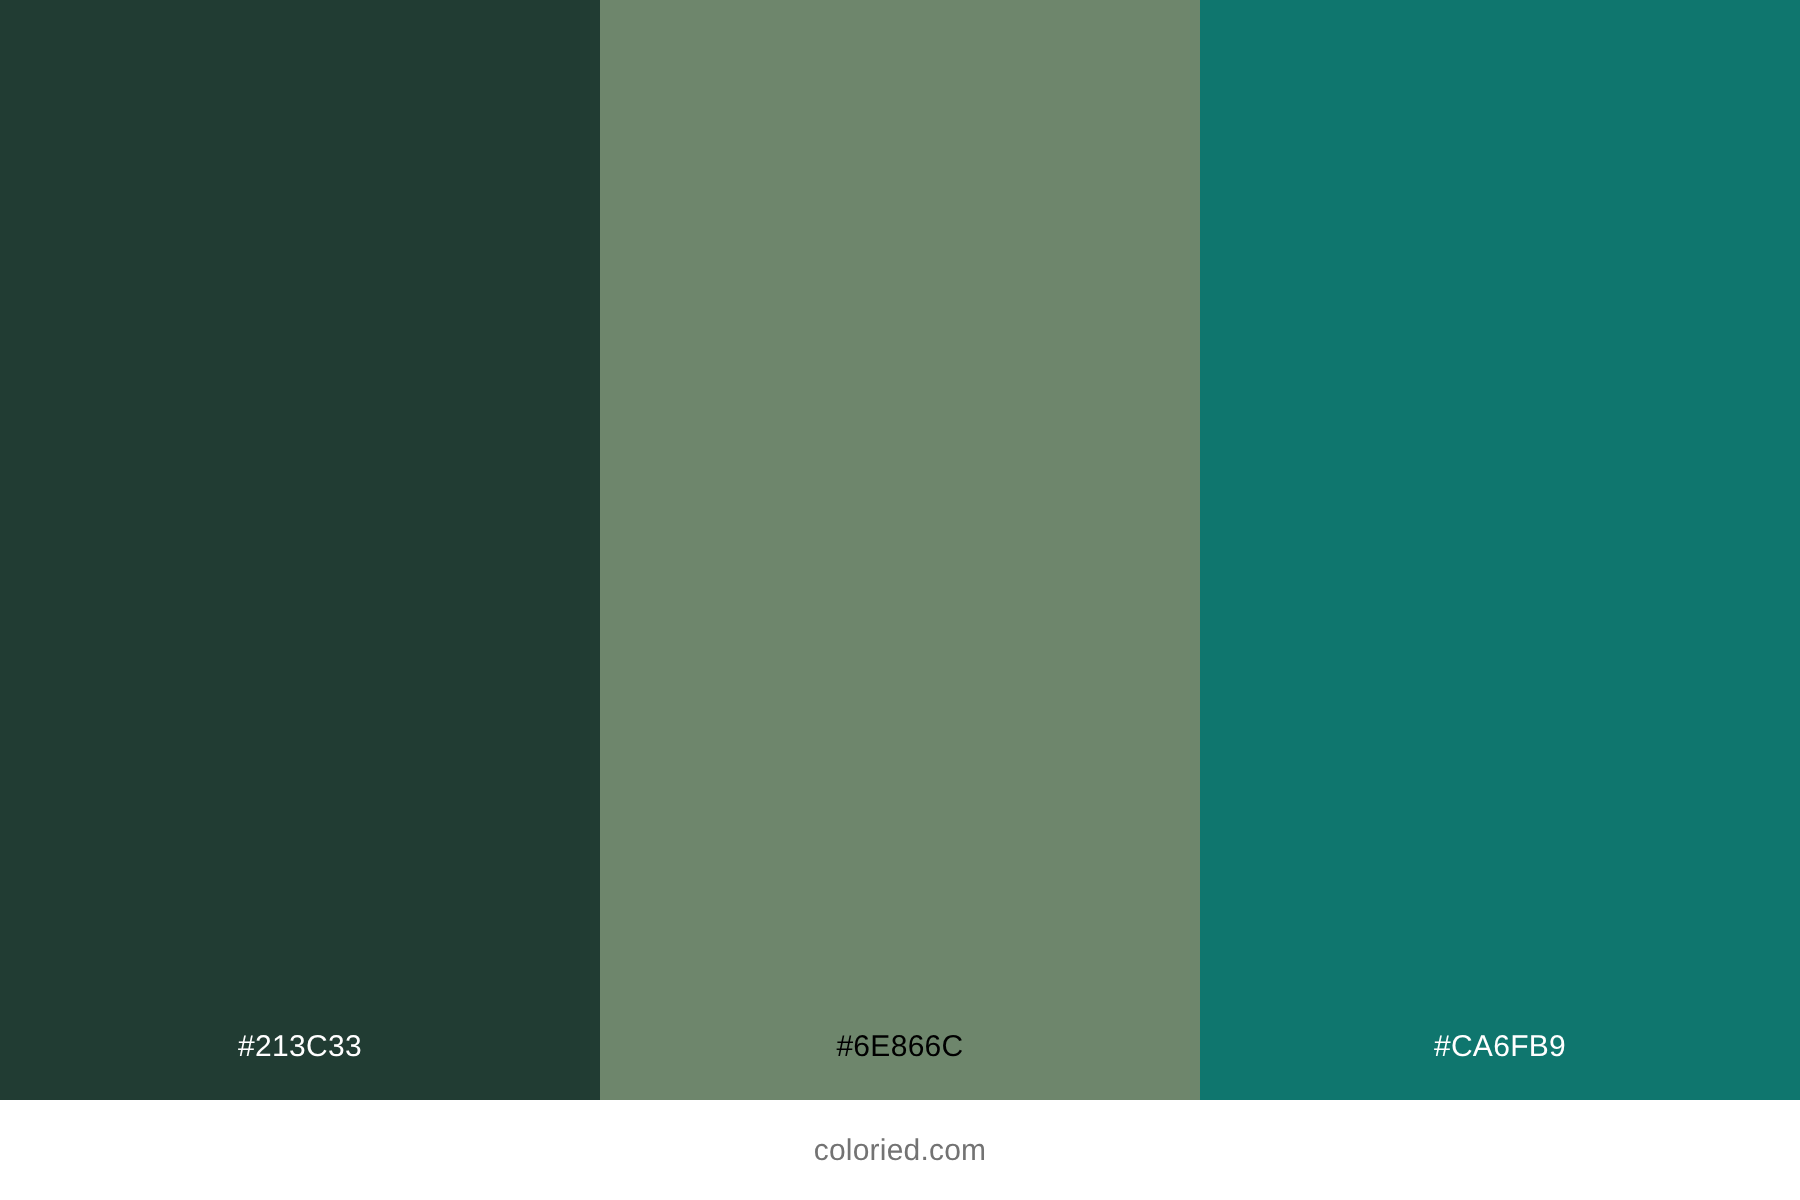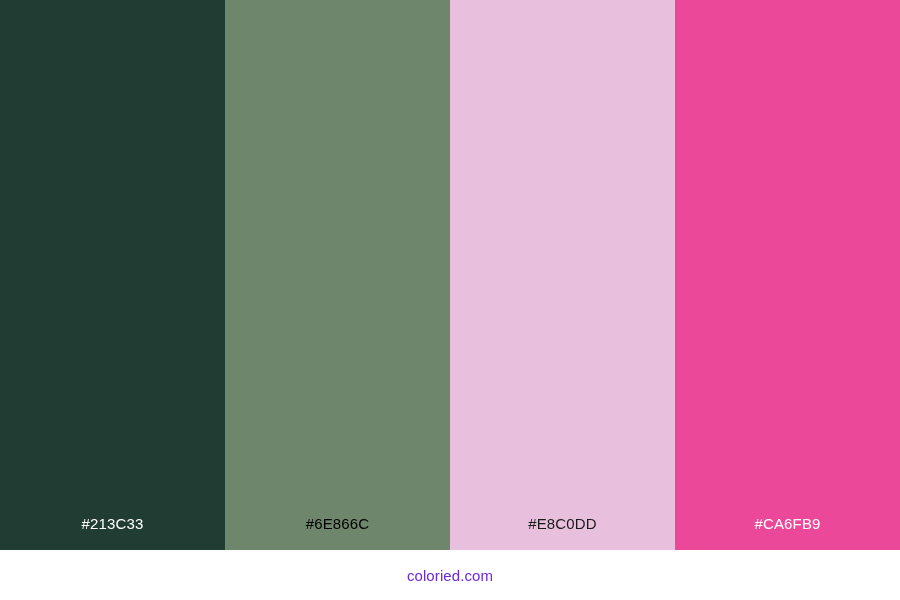--- a/index.html
+++ b/index.html
@@ -74,28 +74,25 @@
   <div id="swatch-strip">
 
     <div class="swatch" style="background-color: rgb(33, 60, 51);">
       <span class="swatch-label" style="color: rgb(255, 255, 255);">#213C33</span>
     </div>
 
     <div class="swatch" style="background-color: rgb(110, 134, 108);">
       <span class="swatch-label" style="color: #000000;">#6E866C</span>
     </div>
 
-    <div class="swatch" style="background-color: rgb(232, 192, 221);">
-      <span class="swatch-label" style="color: rgb(26, 26, 26);">#E8C0DD</span>
-    </div>
 
-    <div class="swatch" style="background-color: #ec4899;">
+    <div class="swatch" style="background-color: #0f766e;">
       <span class="swatch-label" style="color: rgb(255, 255, 255);">#CA6FB9</span>
     </div>
 
 
   </div>
 
   <div id="footer-bar" style="background-color: rgb(255, 255, 255);">
-    <span id="footer-credit" style="color: #6d28d9;">coloried.com</span>
+    <span id="footer-credit" style="color: #737373;">coloried.com</span>
   </div>
 
 </div>
 
 </body></html>

